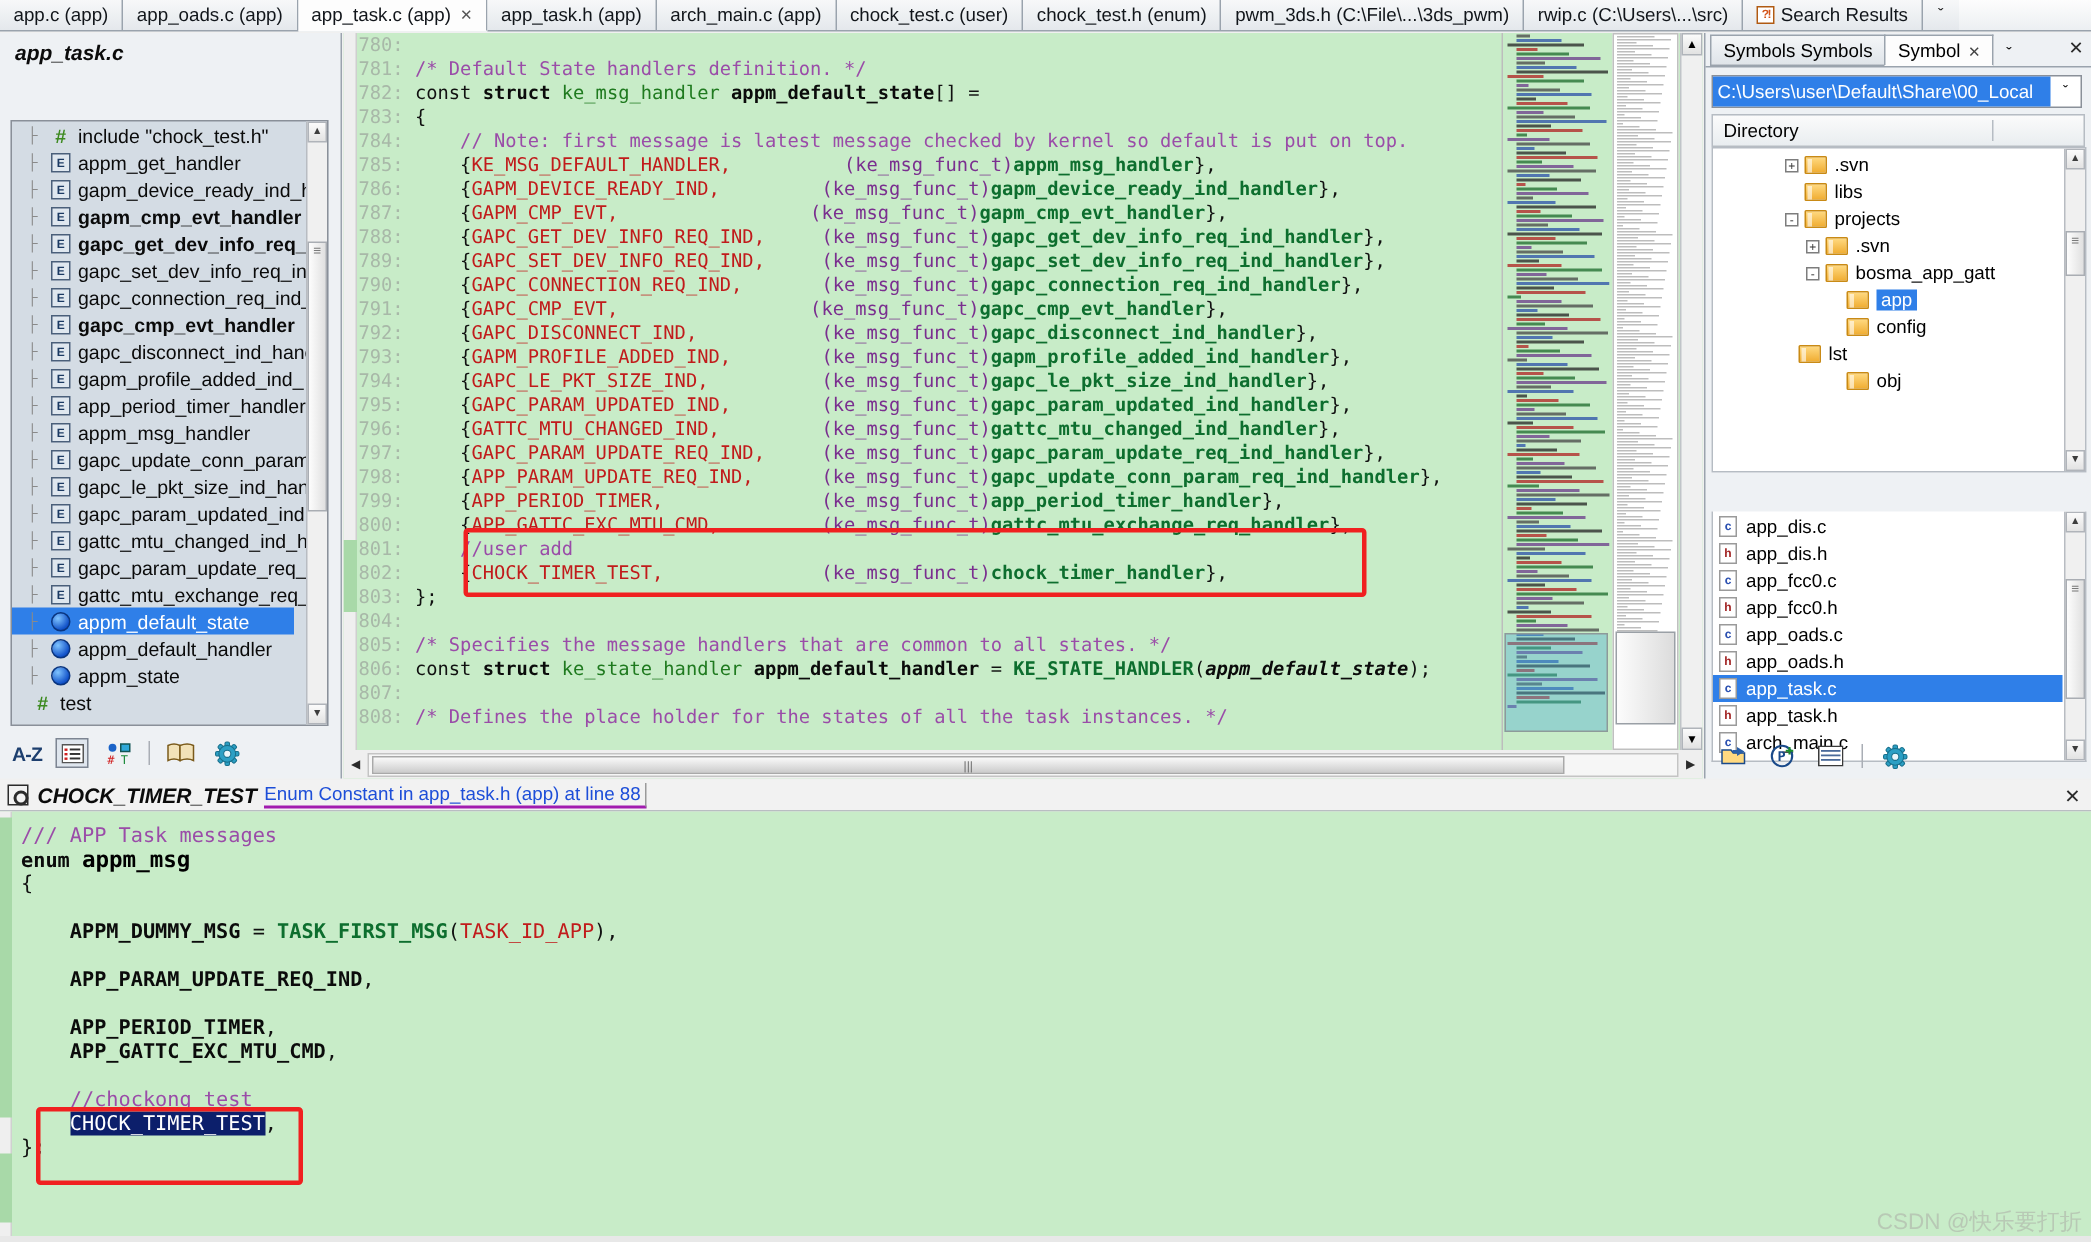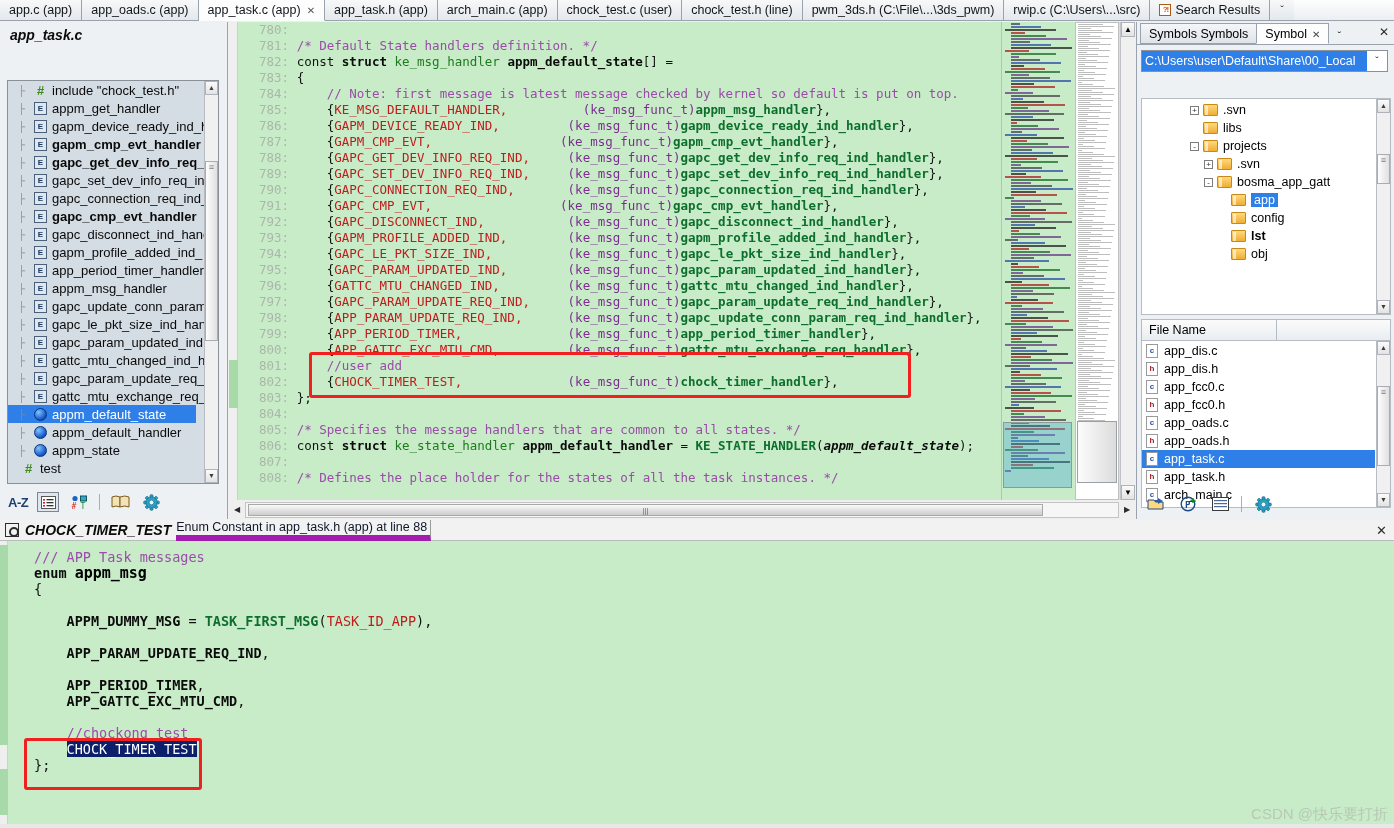--- a/index.html
+++ b/index.html
@@ -100,21 +100,21 @@
     position: absolute; top: 22px; left: 229px; width: 906px; height: 497px;
     background: #c8ecc8; overflow: hidden;
   }
   .ed-foldcol { position: absolute; top: 0; left: 0; width: 9px; height: 478px; background: #efefef; border-right:1px solid #cfcfcf;}
   .ed-foldcol .mark { position: absolute; left: 0; width: 9px; background: #a8d9a8; }
   .codearea {
     position: absolute; top: 0; left: 10px; right: 0; height: 478px;
     font-family: "DejaVu Sans Mono", monospace; font-size: 12.5px;
     line-height: 16px; white-space: pre;
   }
-  .cline { height: 16px; margin-left: 20px; }
+  .cline { height: 16px; }
   .lnum { color: #a8b8a8; }
   .k { color: #0b0b0b; font-weight: bold; }
   .cm { color: #9a4ca8; }
   .str { color: #c11b1b; }
   .ty { color: #1f7a1f; }
   .fn { color: #0d6e2e; font-weight: bold; }
   .cast { color: #7a2f8f; }
   .id { color: #111; }
   .boldid { color: #0b0b0b; font-weight: bold; }
   .italbold { color: #0b0b0b; font-weight: bold; font-style: italic; }
@@ -195,21 +195,21 @@
     position: absolute; top: 520px; left: 0; width: 1394px; height: 308px;
     background: #f0f0f0;
   }
   .bp-header { height: 21px; display: flex; align-items: center; padding-left: 5px;
                background: #f2f2f2; border-bottom: 1px solid #b9bdc2; position: relative; }
   .bp-sym-icon { width: 14px; height: 14px; border: 1px solid #2b2b2b; margin-right: 6px;
                  position: relative; background: #f2f2f2; }
   .bp-sym-icon:after { content: ""; position: absolute; left: 3px; top: 3px; width: 6px; height: 6px;
                        border: 2px solid #2b2b2b; border-radius: 50%; }
   .bp-title { font-size: 14px; font-weight: bold; font-style: italic; color: #0b0b0b; margin-right: 5px; }
-  .bp-sub { font-size: 12.5px; color: #0f172a; border-bottom: 6px solid #a21caf;
+  .bp-sub { font-size: 12.5px; color: #1d4ed8; border-bottom: 2px solid #a21caf;
             border-right: 1px solid #9a9a9a; padding: 0 3px 1px 0; }
   .bp-close { position: absolute; right: 7px; top: 3px; font-size: 13px; color: #2b2b2b; }
   .bp-body { position: absolute; top: 21px; left: 0; right: 0; bottom: 0; background: #c8ecc8; }
   .bp-gutter { position: absolute; top: 0; left: 0; width: 8px; bottom: 0; background: #efefef;
                border-right: 1px solid #d0d0d0; }
   .bp-gutter .mk { position: absolute; left: 0; width: 8px; background: #a8d9a8; }
   .bp-code { position: absolute; top: 6px; left: 14px; font-family: "DejaVu Sans Mono", monospace;
              font-size: 13.5px; line-height: 21px; white-space: pre; }
   .bp-code .big { font-size: 15px; font-weight: bold; }
   .hl { background: #0c1f6b; color: #fff; }
@@ -235,21 +235,21 @@
       <div class="tab">
         <span>app_task.h (app)</span>
       </div>
       <div class="tab">
         <span>arch_main.c (app)</span>
       </div>
       <div class="tab">
         <span>chock_test.c (user)</span>
       </div>
       <div class="tab">
-        <span>chock_test.h (line)</span>
+        <span>chock_test.h (enum)</span>
       </div>
       <div class="tab">
         <span>pwm_3ds.h (C:\File\...\3ds_pwm)</span>
       </div>
       <div class="tab">
         <span>rwip.c (C:\Users\...\src)</span>
       </div>
       <div class="tab">
         <span class="tab-srch-icon">?!</span>
         <span>Search Results</span>
@@ -805,20 +805,24 @@
     <div class="rp-tabs" id="rptabs">
       <div class="rp-tab"><span>Symbols Symbols</span></div>
         <div class="rp-tab active"><span>Symbol</span><span style="font-size: 10px; margin-left: 5px; color: rgb(68, 68, 68);">✕</span></div>
         <div style="padding: 2px 9px; font-size: 11px;">ˇ</div>
         <span class="rp-close">✕</span>
     </div>
     <div class="rp-combo">
       <span class="val">C:\Users\user\Default\Share\00_Local</span>
       <span class="drop">ˇ</span>
     </div>
+    <div class="rp-dirhdr">
+      <span class="c1">Directory</span>
+      <span class="c2"></span>
+    </div>
     <div class="rp-tree">
       <div id="dirtree" style="position:absolute;top:2px;left:0;right:14px;">
           <div class="dnode" style="padding-left: 48px;">
             <span class="plus">+</span>
             <span class="folder"></span>
             <span class="lbl">.svn</span>
           </div>
           <div class="dnode" style="padding-left: 48px;">
             <span class="spacer"></span>
             <span class="folder"></span>
@@ -842,39 +846,36 @@
           <div class="dnode" style="padding-left: 76px;">
             <span class="spacer"></span>
             <span class="folder"></span>
             <span class="lbl sel">app</span>
           </div>
           <div class="dnode" style="padding-left: 76px;">
             <span class="spacer"></span>
             <span class="folder"></span>
             <span class="lbl">config</span>
           </div>
-          <div class="dnode" style="padding-left: 76px; font-weight: bold;">
+          <div class="dnode" style="padding-left: 44px;">
             <span class="spacer"></span>
             <span class="folder"></span>
             <span class="lbl">lst</span>
           </div>
           <div class="dnode" style="padding-left: 76px;">
             <span class="spacer"></span>
             <span class="folder"></span>
             <span class="lbl">obj</span>
           </div>
         </div>
       <div class="vscroll" style="width:14px">
         <div class="arr">▲</div>
         <div class="thumb" style="top:55px;height:30px;"></div>
         <div class="arr bot">▼</div>
       </div>
-    </div>
-    <div class="rp-filehdr">
-      <span class="c1">File Name</span>
     </div>
     <div class="rp-filelist">
       <div id="filelist" style="position:absolute;top:1px;left:0;right:15px;">
           <div class="fnode">
             <span class="fic c">c</span>
             <span>app_dis.c</span>
           </div>
           <div class="fnode">
             <span class="fic h">h</span>
             <span>app_dis.h</span>

